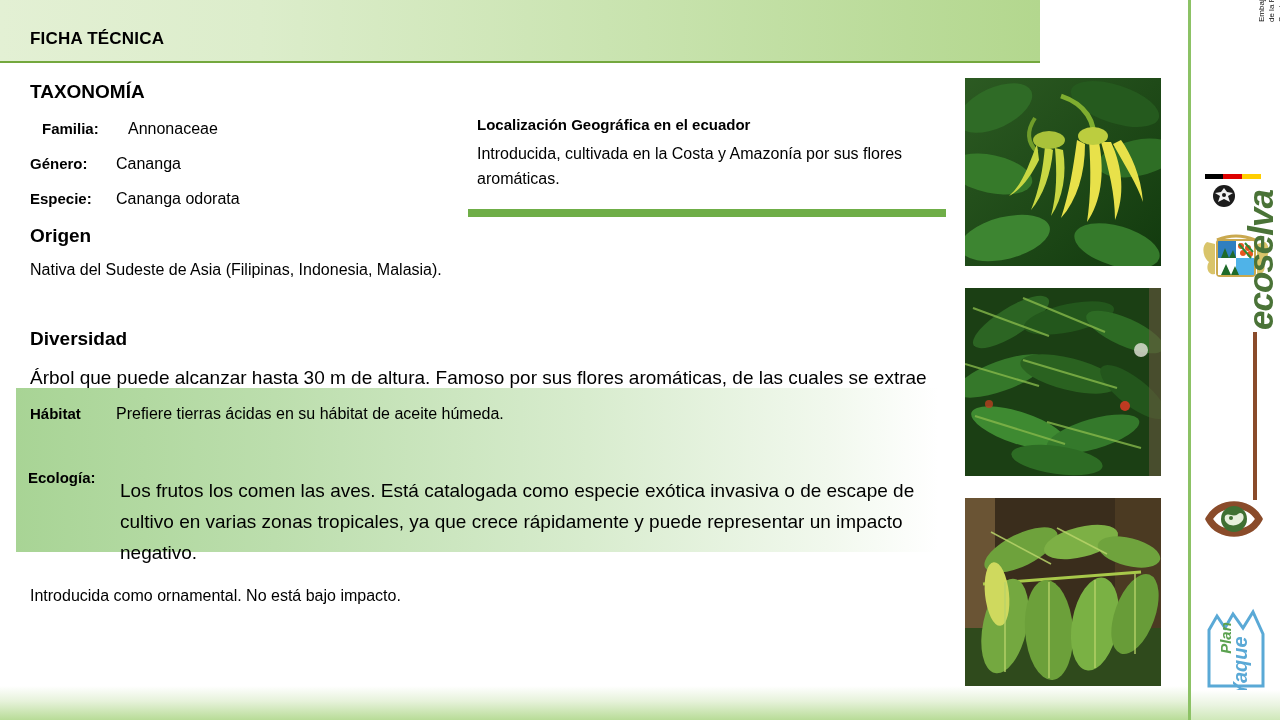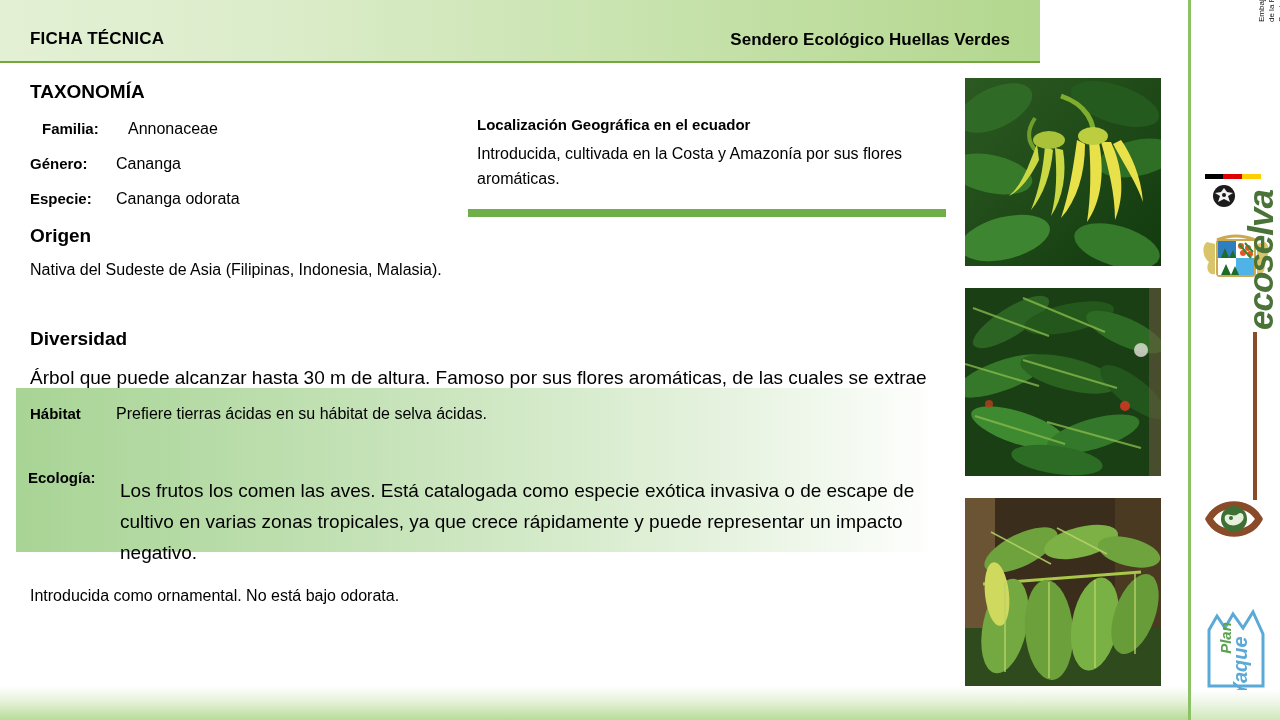--- a/index.html
+++ b/index.html
@@ -328,21 +328,20 @@
     background: linear-gradient(to bottom, #ffffff 0%, #eaf4e1 50%, #cfe8b9 100%);
   }
 </style>
 </head>
 <body>
 
 <div class="page">
 
   <div class="header">
     <div class="header-label">FICHA TÉCNICA</div>
-    <div class="header-org">Sendero Ecológico Huellas Verdes</div>
   </div>
 
   <div class="content">
 
     <div class="h-section tax-title">TAXONOMÍA</div>
 
     <div class="tax-row tax-r1">
       <span class="k">Familia:</span><span class="v">Annonaceae</span>
     </div>
     <div class="tax-row tax-r2">
@@ -359,26 +358,26 @@
       <div class="loc-title">Localización Geográfica en el ecuador</div>
       <div class="loc-text">Introducida, cultivada en la Costa y Amazonía por sus flores aromáticas.</div>
     </div>
     <div class="loc-rule"></div>
 
     <div class="h-section div-title">Diversidad</div>
     <div class="div-text">Árbol que puede alcanzar hasta 30 m de altura. Famoso por sus flores aromáticas, de las cuales se extrae el aceite esencial de Ylang-ylang.</div>
 
     <div class="green-block">
       <div class="hab-label">Hábitat</div>
-      <div class="hab-text">Prefiere tierras ácidas en su hábitat de selva ácidas.</div>
+      <div class="hab-text">Prefiere tierras ácidas en su hábitat de aceite húmeda.</div>
       <div class="eco-label">Ecología:</div>
       <div class="eco-text">Los frutos los comen las aves. Está catalogada como especie exótica invasiva o de escape de cultivo en varias zonas tropicales, ya que crece rápidamente y puede representar un impacto negativo.</div>
     </div>
 
-    <div class="closing-text">Introducida como ornamental. No está bajo odorata.</div>
+    <div class="closing-text">Introducida como ornamental. No está bajo impacto.</div>
   </div>
 
   <div class="photos">
 
     <div class="photo">
       <svg width="196" height="188" viewBox="0 0 196 188" xmlns="http://www.w3.org/2000/svg" role="img">
         <defs>
           <linearGradient id="lf1" x1="0" y1="0" x2="1" y2="1">
             <stop offset="0" stop-color="#2c5a22"></stop>
               <stop offset="1" stop-color="#123a0e"></stop>

